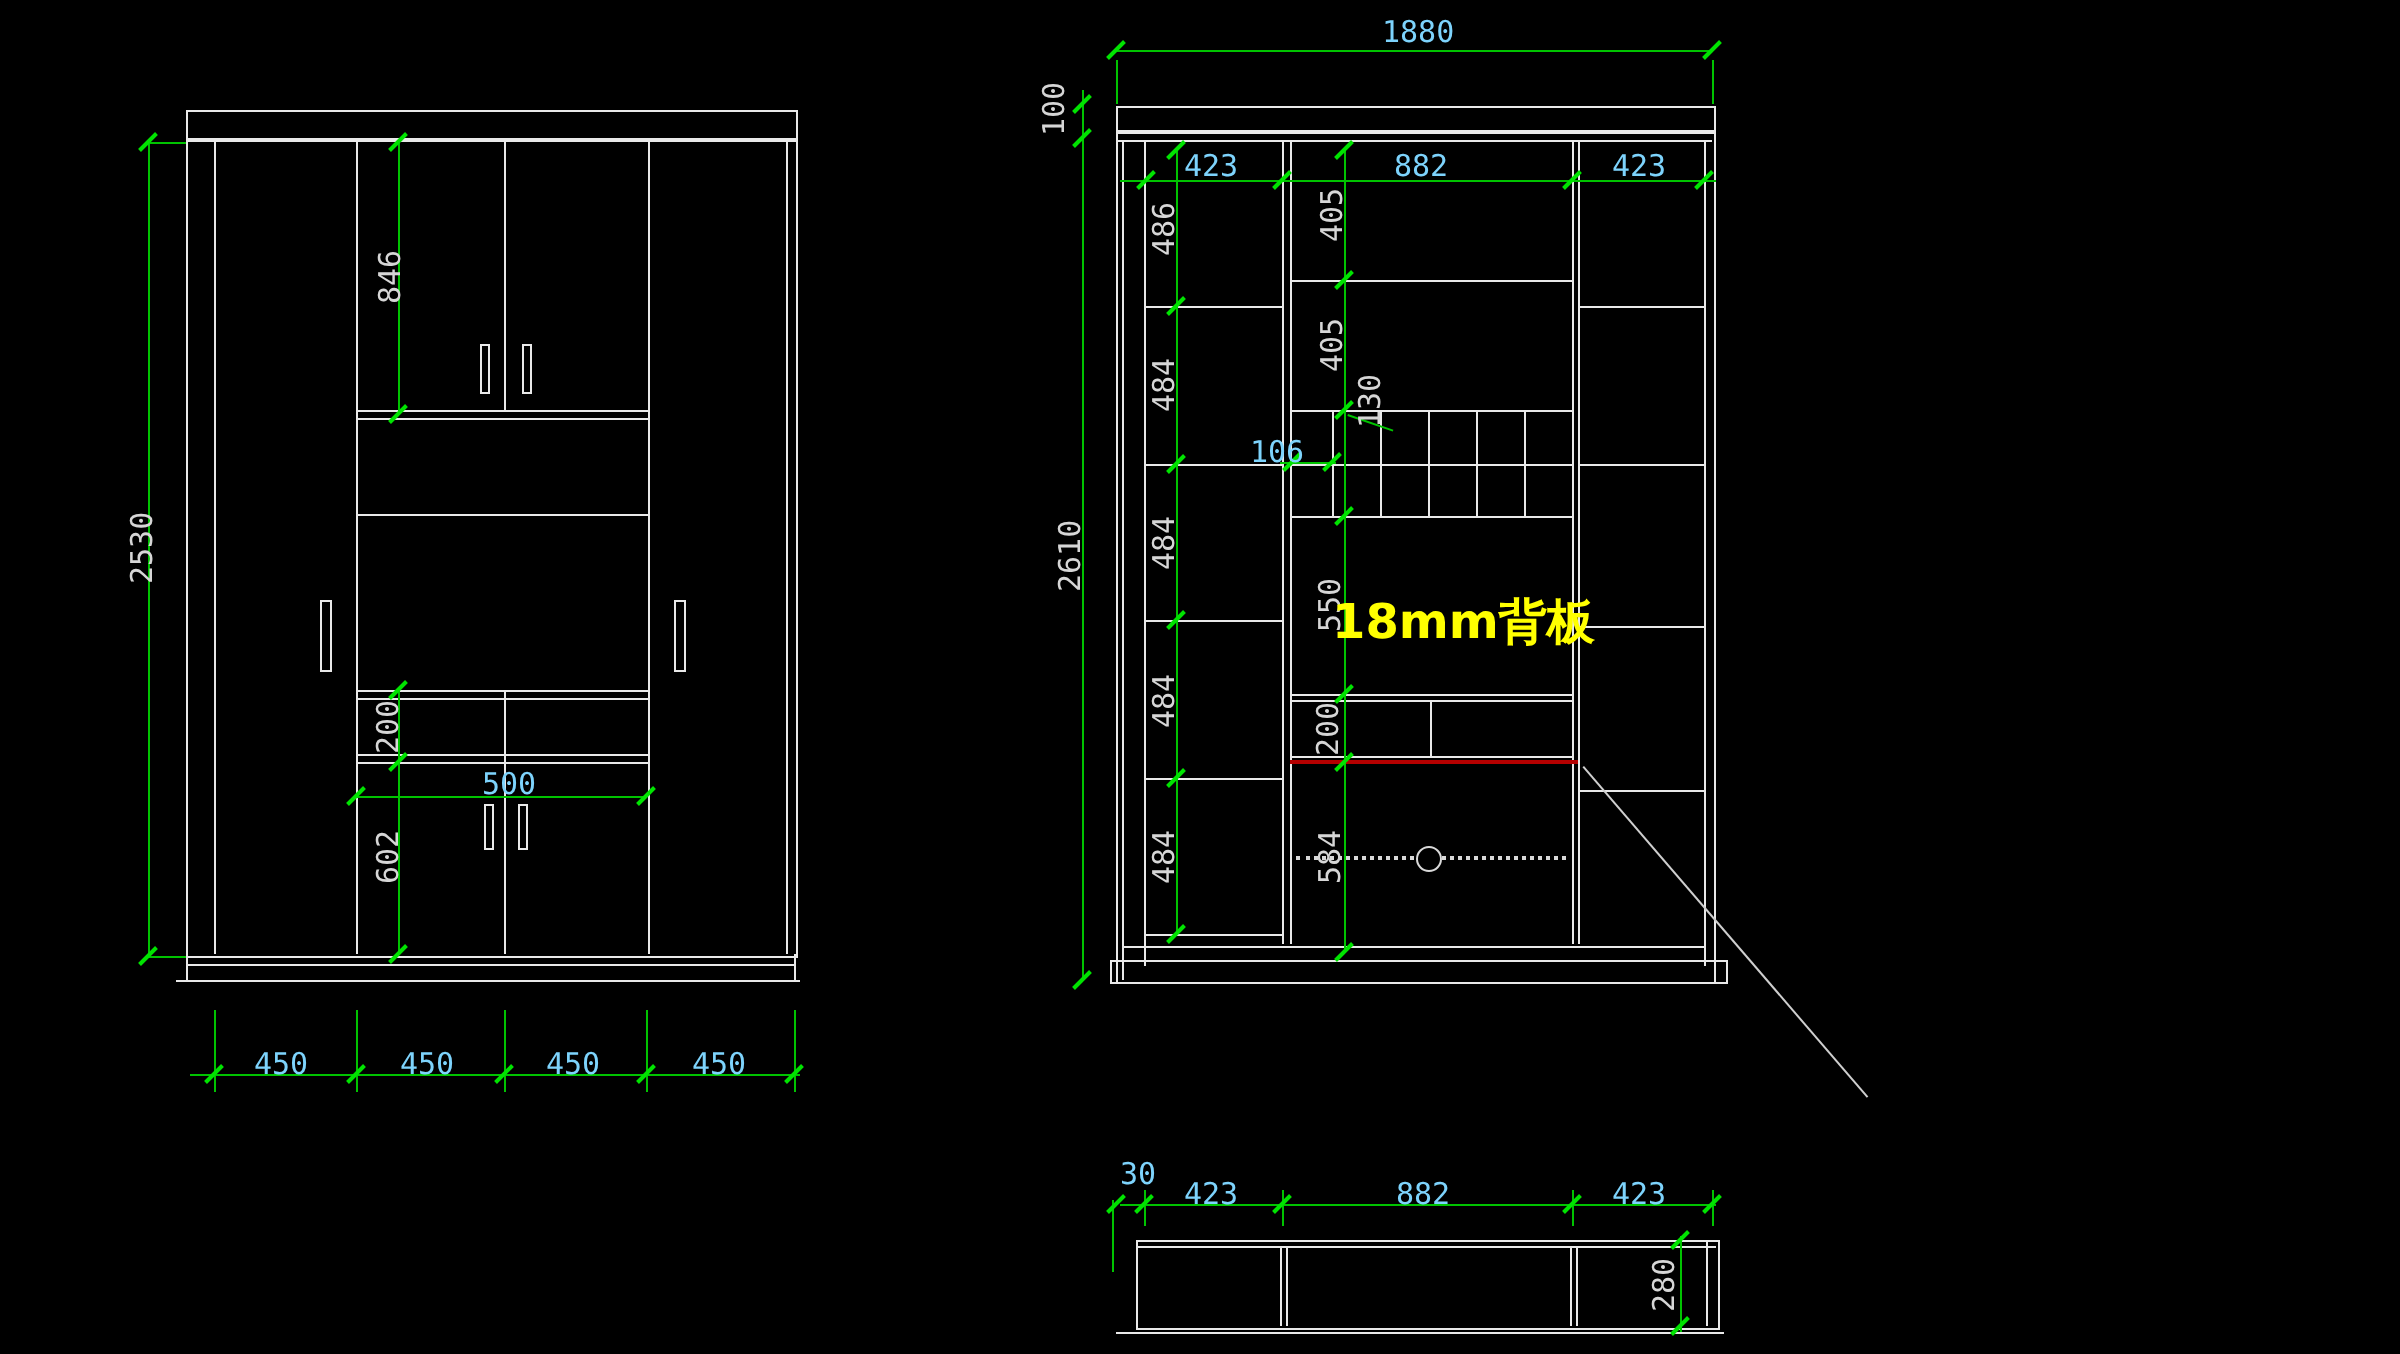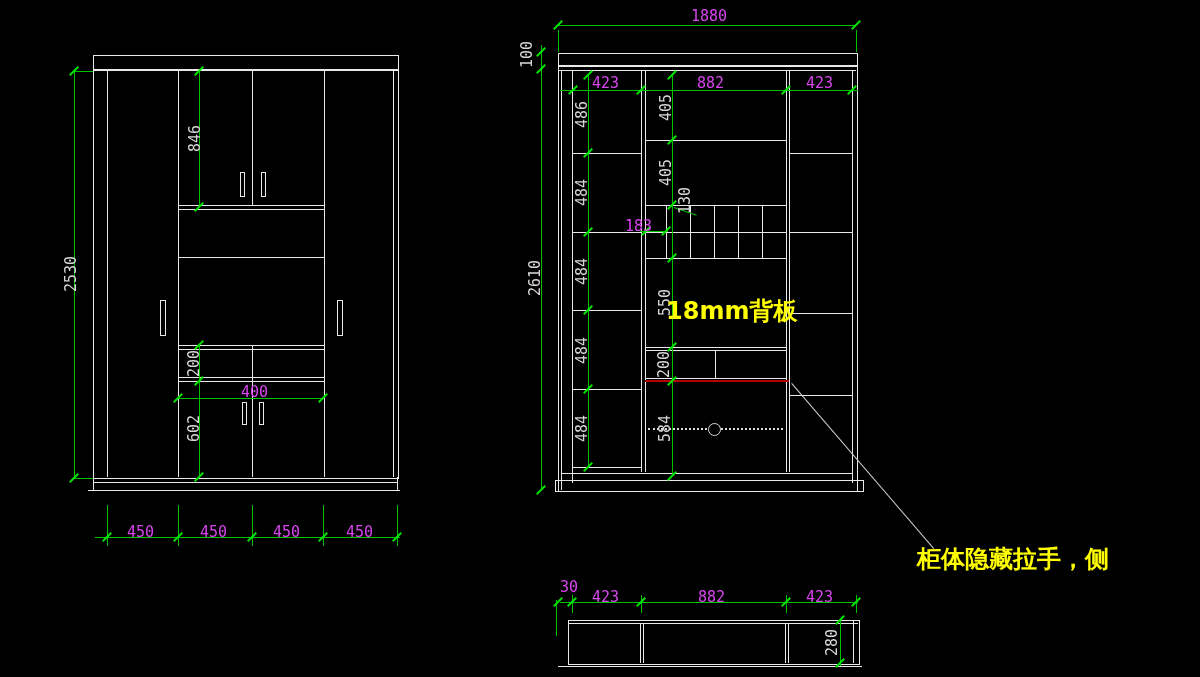--- a/index.html
+++ b/index.html
@@ -4,21 +4,21 @@
 <style>
   html,body{margin:0;padding:0;background:#000}
   #canvas{position:relative;width:1200px;height:677px;background:#000;overflow:hidden;
           font-family:"DejaVu Sans Mono",monospace}
   .h{position:absolute;height:1px;background:#e9e9e9}
   .v{position:absolute;width:1px;background:#e9e9e9}
   .rect{position:absolute;border:1px solid #e9e9e9;background:transparent}
   .gh{position:absolute;height:1px;background:#00c300}
   .gv{position:absolute;width:1px;background:#00c300}
   .t{position:absolute;width:12px;height:2px;background:#00e300;margin-left:-6px;margin-top:-1px;transform:rotate(-45deg)}
-  .dim{position:absolute;color:#d946ef;font:15px "DejaVu Sans Mono",monospace;white-space:nowrap}
+  .dim{position:absolute;color:#7dd3fc;font:15px "DejaVu Sans Mono",monospace;white-space:nowrap}
   .dimv{position:absolute;color:#d6d6d6;font:15px "DejaVu Sans Mono",monospace;white-space:nowrap;
         transform:rotate(-90deg);transform-origin:0 0}
   .ylw{position:absolute;color:#ffff00;font:bold 24px "DejaVu Sans",sans-serif;white-space:nowrap}
   .handle{position:absolute;border:1px solid #e9e9e9;background:transparent}
   .red{position:absolute;height:2px;background:#b40000}
   .dot{position:absolute;border-top:2px dotted #d9d9d9}
   .circ{position:absolute;width:11px;height:11px;border:1px solid #d9d9d9;border-radius:50%;background:#000}
   .lead{position:absolute;height:1px;background:#cfcfcf;transform-origin:0 0}
 </style>
 </head>
@@ -77,21 +77,21 @@
     <div class="t" style="left:107px;top:537px"></div>
     <div class="t" style="left:178px;top:537px"></div>
     <div class="t" style="left:252px;top:537px"></div>
     <div class="t" style="left:323px;top:537px"></div>
     <div class="t" style="left:397px;top:537px"></div>
 
     <div class="dimv" style="left:62px;top:292px">2530</div>
     <div class="dimv" style="left:186px;top:152px">846</div>
     <div class="dimv" style="left:185px;top:377px">200</div>
     <div class="dimv" style="left:185px;top:442px">602</div>
-    <div class="dim" style="left:241px;top:383px">400</div>
+    <div class="dim" style="left:241px;top:383px">500</div>
     <div class="dim" style="left:127px;top:523px">450</div>
     <div class="dim" style="left:200px;top:523px">450</div>
     <div class="dim" style="left:273px;top:523px">450</div>
     <div class="dim" style="left:346px;top:523px">450</div>
   </div>
 
   <div>
     <div class="rect" style="left:558px;top:53px;width:298px;height:12px"></div>
     <div class="rect" style="left:558px;top:65px;width:298px;height:425px"></div>
     <div class="h" style="left:558px;top:70px;width:298px"></div>
@@ -172,21 +172,21 @@
     <div class="dim" style="left:697px;top:74px">882</div>
     <div class="dim" style="left:806px;top:74px">423</div>
     <div class="dimv" style="left:573px;top:128px">486</div>
     <div class="dimv" style="left:573px;top:206px">484</div>
     <div class="dimv" style="left:573px;top:285px">484</div>
     <div class="dimv" style="left:573px;top:364px">484</div>
     <div class="dimv" style="left:573px;top:442px">484</div>
     <div class="dimv" style="left:657px;top:121px">405</div>
     <div class="dimv" style="left:657px;top:186px">405</div>
     <div class="dimv" style="left:676px;top:214px">130</div>
-    <div class="dim" style="left:625px;top:217px">183</div>
+    <div class="dim" style="left:625px;top:217px">106</div>
     <div class="dimv" style="left:656px;top:316px">550</div>
     <div class="dimv" style="left:655px;top:378px">200</div>
     <div class="dimv" style="left:656px;top:442px">584</div>
     <div class="ylw" style="left:666px;top:295px">18mm背板</div>
   </div>
 
   <div>
     <div class="rect" style="left:568px;top:620px;width:290px;height:43px"></div>
     <div class="h" style="left:568px;top:623px;width:290px"></div>
     <div class="v" style="left:640px;top:623px;height:40px"></div>
@@ -214,17 +214,16 @@
     <div class="dim" style="left:560px;top:578px">30</div>
     <div class="dim" style="left:592px;top:588px">423</div>
     <div class="dim" style="left:698px;top:588px">882</div>
     <div class="dim" style="left:806px;top:588px">423</div>
     <div class="dimv" style="left:823px;top:656px">280</div>
   </div>
 
   <div>
     <div class="lead" style="left:792px;top:383px;width:218px;transform:rotate(49.3deg)"></div>
     <div class="ylw" style="left:917px;top:542px;line-height:35px">
-      <div>柜体隐藏拉手，侧</div>
     </div>
   </div>
 
 </div>
 
 </body></html>

